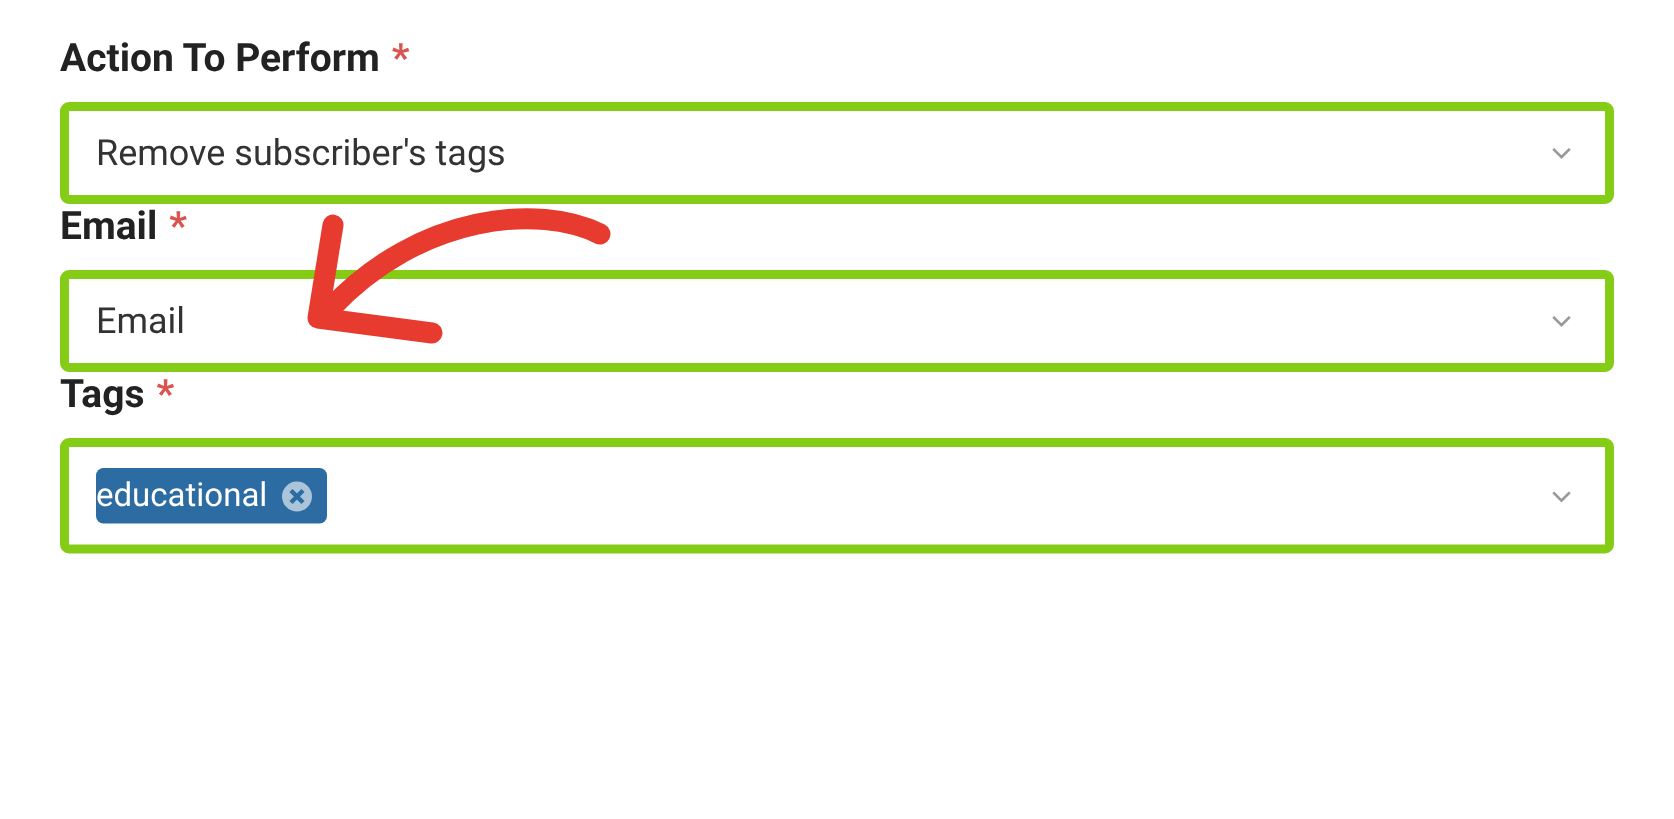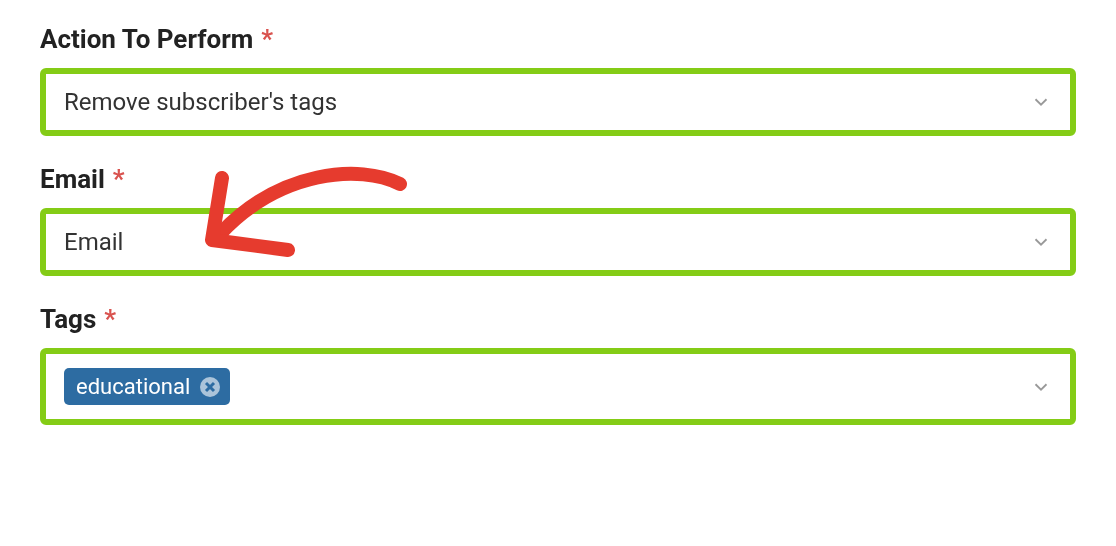--- a/index.html
+++ b/index.html
@@ -3,21 +3,20 @@
   <meta charset="utf-8">
   <style>
     * { box-sizing: border-box; margin: 0; padding: 0; }
     body {
       font-family: -apple-system, BlinkMacSystemFont, "Segoe UI", Roboto, Helvetica, Arial, sans-serif;
       background: #fff;
       padding: 24px 40px;
       width: 1116px;
     }
     .field-group {
-      margin-bottom: 28px;
       position: relative;
     }
     .field-label {
       font-size: 26px;
       font-weight: 700;
       color: #222;
       margin-bottom: 14px;
       display: flex;
       align-items: center;
     }
@@ -55,21 +54,21 @@
       stroke: #999;
       stroke-width: 2;
       fill: none;
     }
     .tag-chip {
       display: inline-flex;
       align-items: center;
       background: #2d6ca2;
       color: #fff;
       border-radius: 5px;
-      padding: 6px 10px 6px 12px;
+      padding: 6px 10px 6px 0;
       font-size: 22px;
       font-weight: 400;
     }
     .tag-chip-remove {
       width: 20px;
       height: 20px;
       margin-left: 10px;
       border-radius: 50%;
       background: rgba(255,255,255,0.6);
       display: inline-flex;

